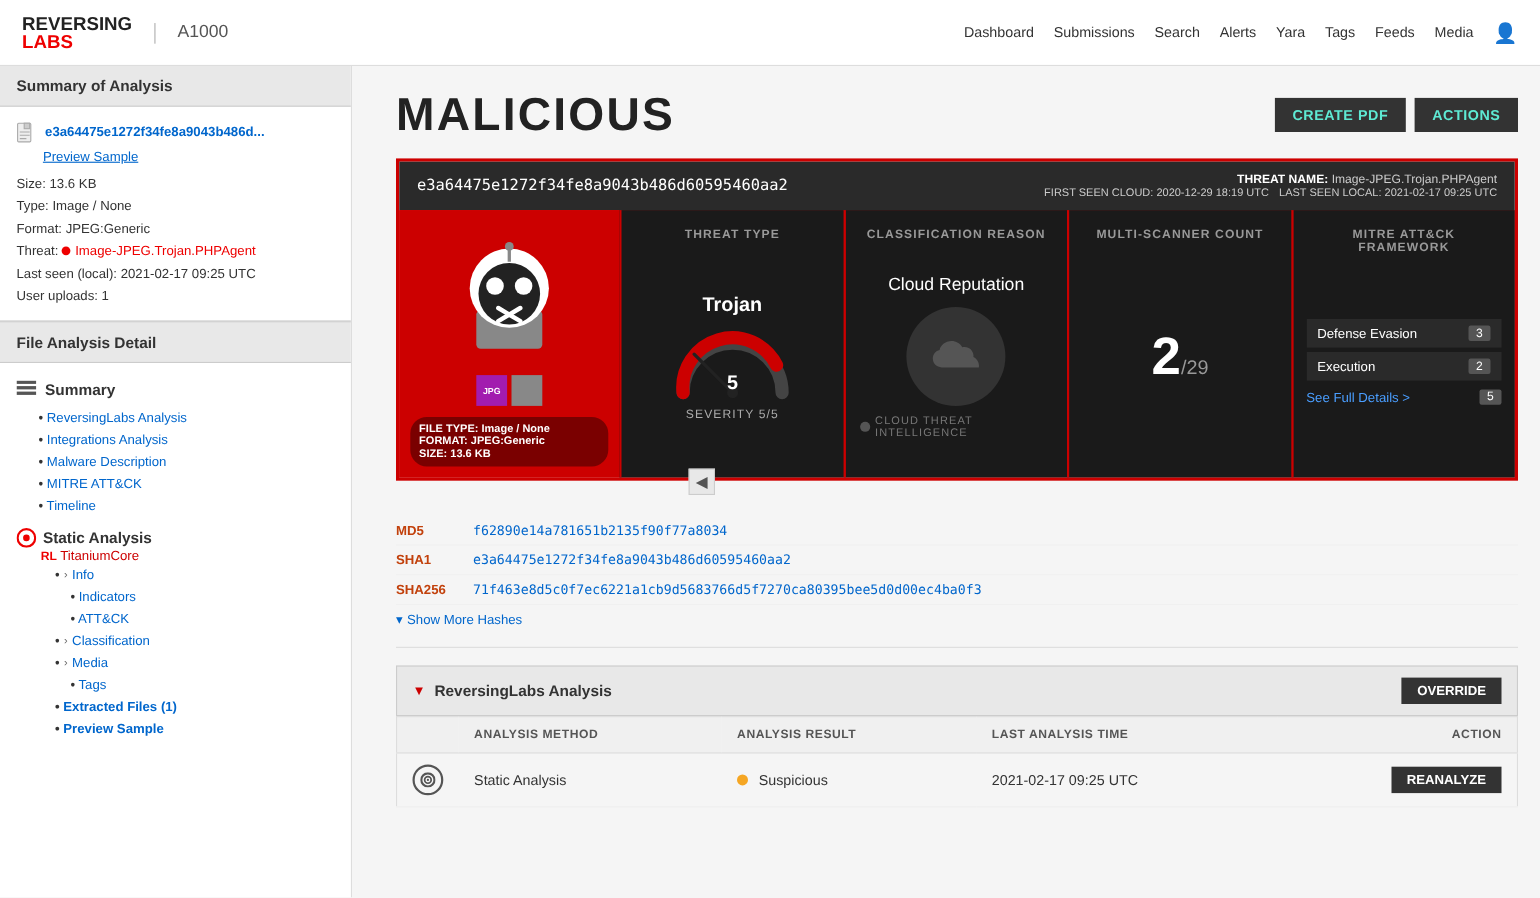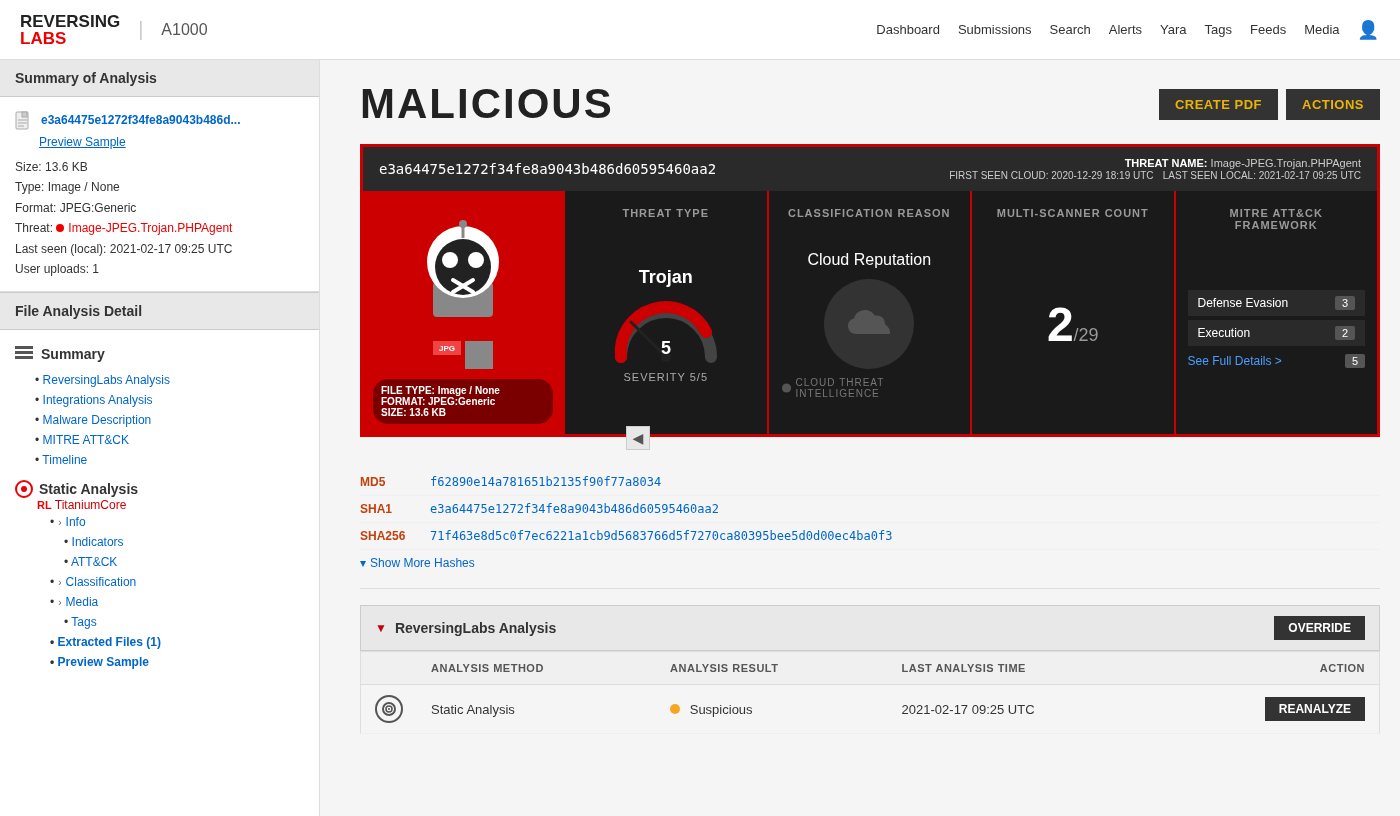--- a/index.html
+++ b/index.html
@@ -169,21 +169,21 @@
     }
     .malicious-title {
       font-size: 42px;
       font-weight: 900;
       color: #222;
       letter-spacing: 2px;
     }
     .header-buttons { display: flex; gap: 8px; }
     .btn-dark {
       background: #333;
-      color: #eab308;
+      color: #5eead4;
       border: none;
       padding: 8px 16px;
       font-size: 13px;
       font-weight: bold;
       cursor: pointer;
       letter-spacing: 0.5px;
     }
 
     
     .threat-card {
@@ -554,21 +554,21 @@
 
                 <line x1="50" y1="68" x2="70" y2="80" stroke="white" stroke-width="4" stroke-linecap="round"></line>
                 <line x1="70" y1="68" x2="50" y2="80" stroke="white" stroke-width="4" stroke-linecap="round"></line>
 
                 <line x1="60" y1="14" x2="60" y2="26" stroke="#888" stroke-width="3"></line>
                 <circle cx="60" cy="12" r="4" fill="#888"></circle>
               </svg>
             </div>
 
             <div style="display:flex;gap:4px;margin-top:4px;">
-              <div style="background:#ef4444;width:28px;height:14px;display:flex;align-items:center;justify-content:center;font-size:8px;color:#fff;font-weight:bold;">JPG</div>
+              <div style="background:#a21caf;width:28px;height:28px;display:flex;align-items:center;justify-content:center;font-size:8px;color:#fff;font-weight:bold;">JPG</div>
               <div style="background:#888;width:28px;height:28px;"></div>
             </div>
             <div class="file-type-info">
               <div><span>FILE TYPE:</span> <span>Image / None</span></div>
               <div><span>FORMAT:</span> <span>JPEG:Generic</span></div>
               <div><span>SIZE:</span> <span>13.6 KB</span></div>
             </div>
           </div>
 
           <div class="threat-detail-cols">

